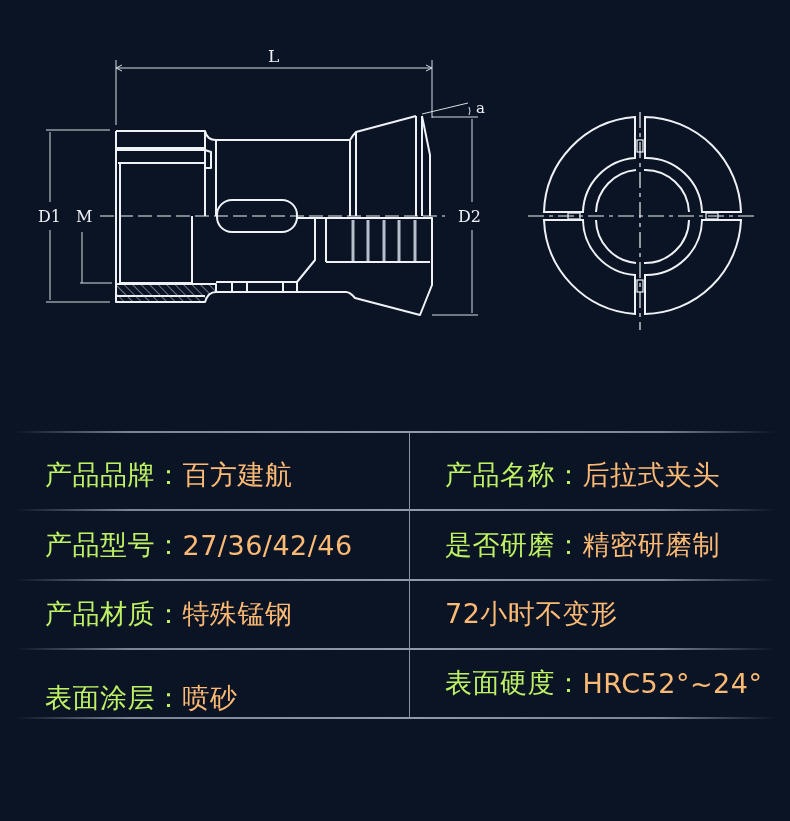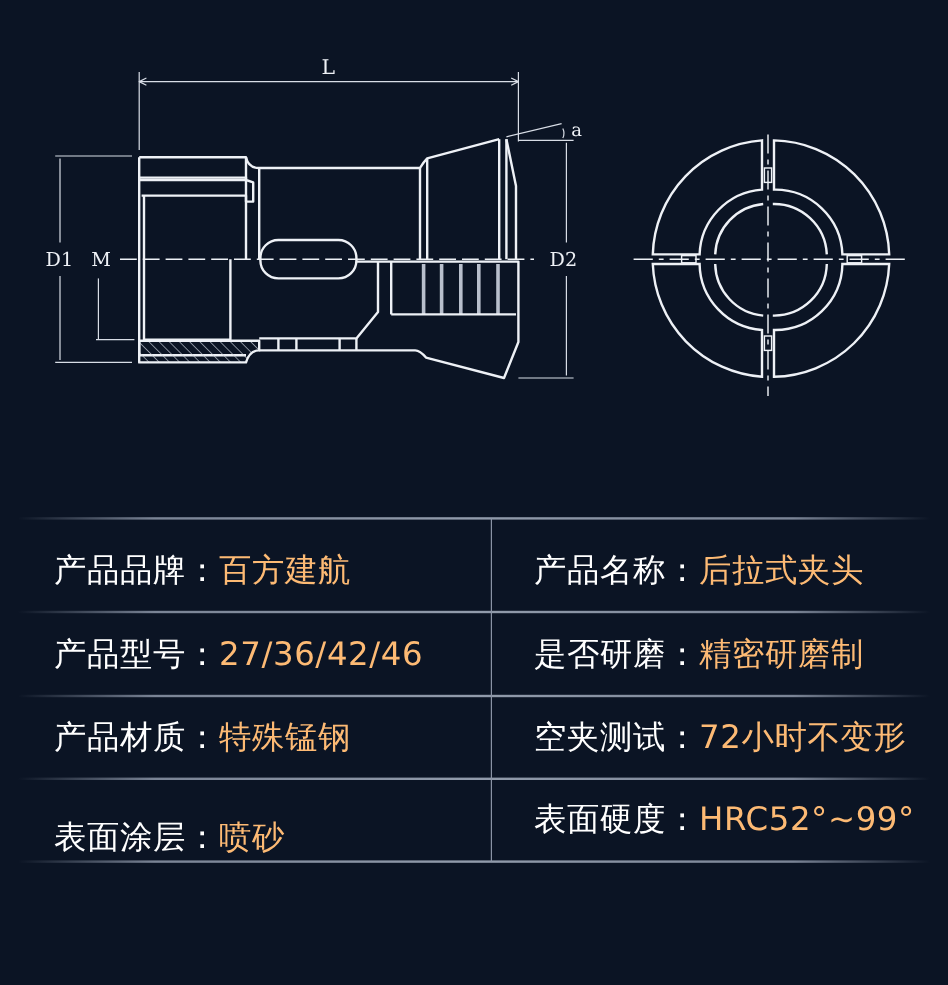--- a/index.html
+++ b/index.html
@@ -16,21 +16,21 @@
   .spec-table { position: absolute; left: 0; top: 420px; width: 790px; height: 310px; }
   .hline {
     position: absolute; left: 15px; width: 760px; height: 2px;
     background: linear-gradient(90deg, rgba(120,130,150,0) 0%, rgba(150,160,178,0.8) 15%, rgba(160,170,186,0.9) 50%, rgba(150,160,178,0.8) 85%, rgba(120,130,150,0) 100%);
   }
   .vline { position: absolute; left: 409px; top: 12px; width: 1px; height: 286px; background: #8a93a5; }
   .cell {
     position: absolute; height: 68px; display: flex; align-items: center;
     font-size: 27px; letter-spacing: 0.5px; white-space: nowrap;
   }
-  .cell .label { color: #ffffff; }
+  .cell .label { color: #bef264; }
   .cell .value { color: #fdba74; }
 </style>
 </head>
 <body>
 
 <div class="drawing">
   <svg width="790" height="420" viewBox="0 0 790 420" xmlns="http://www.w3.org/2000/svg">
     <defs>
       <pattern id="hatch" patternUnits="userSpaceOnUse" width="6" height="6" patternTransform="rotate(-45)">
         <line x1="0" y1="0" x2="0" y2="6" stroke="#cfd5df" stroke-width="1"></line>
@@ -157,25 +157,24 @@
   <div class="cell" style="left:45px; top:160px">
     <span class="label">产品材质：</span>
     <span class="value">特殊锰钢</span>
   </div>
 
   <div class="cell" style="left:445px; top:91px">
     <span class="label">是否研磨：</span>
     <span class="value">精密研磨制</span>
   </div>
   <div class="cell" style="left:445px; top:160px">
-    <span class="label">空夹测试：</span>
     <span class="value">72小时不变形</span>
   </div>
 
   <div class="cell" style="left:45px; top:244px">
     <span class="label">表面涂层：</span>
     <span class="value">喷砂</span>
   </div>
   <div class="cell" style="left:445px; top:229px">
     <span class="label">表面硬度：</span>
-    <span class="value">HRC52°~99°</span>
+    <span class="value">HRC52°~24°</span>
   </div>
 </div>
 
 </body></html>

